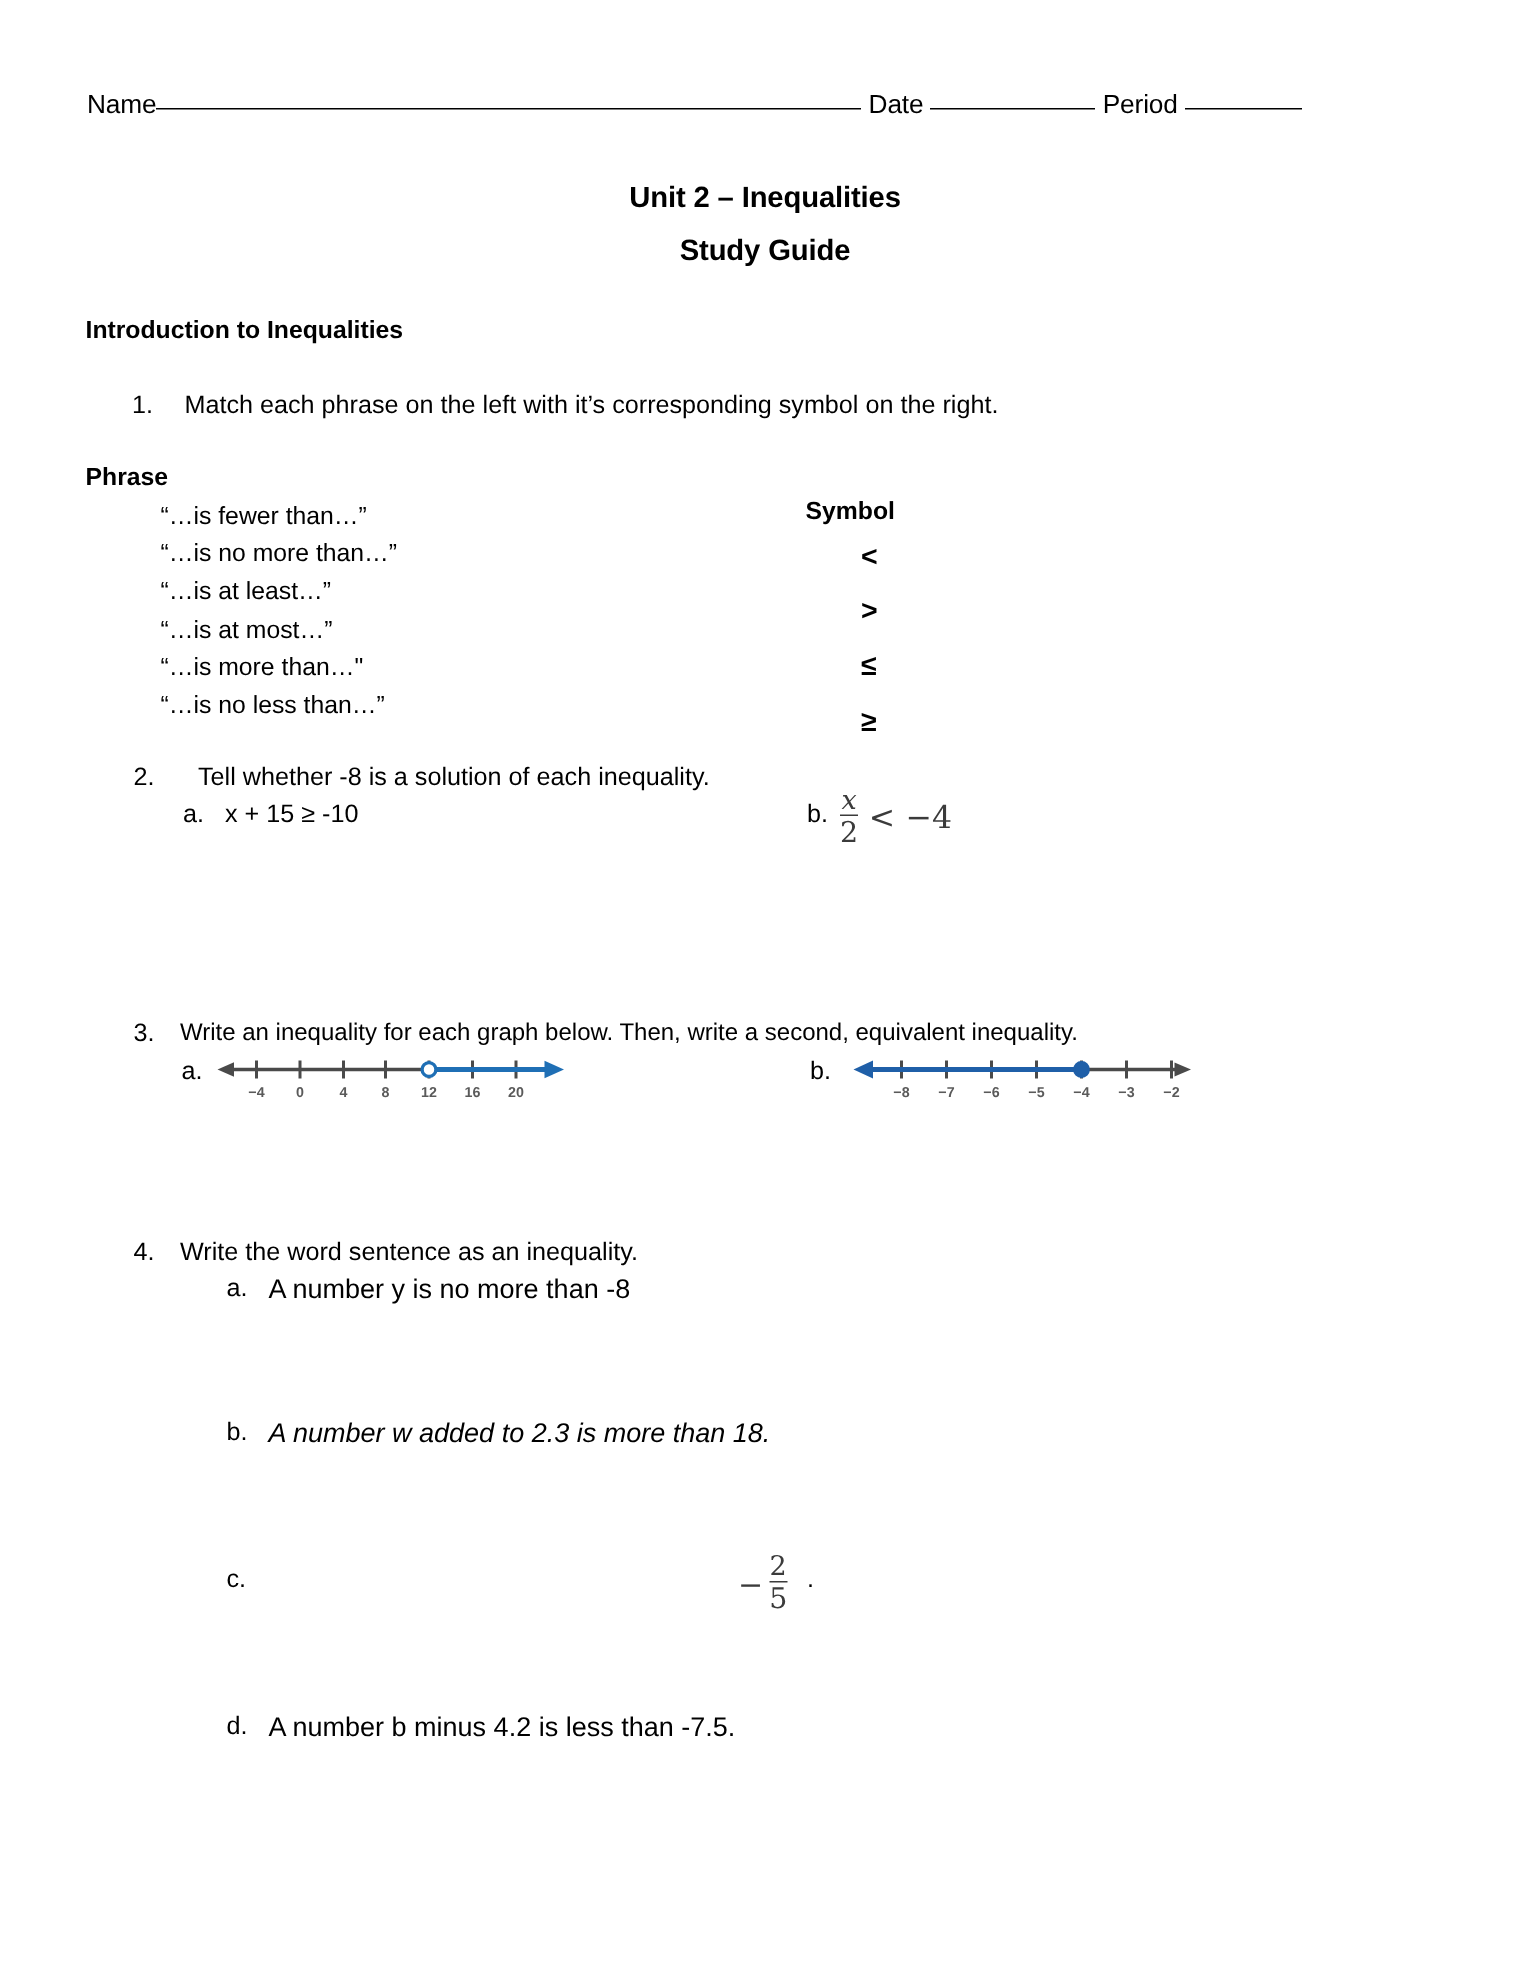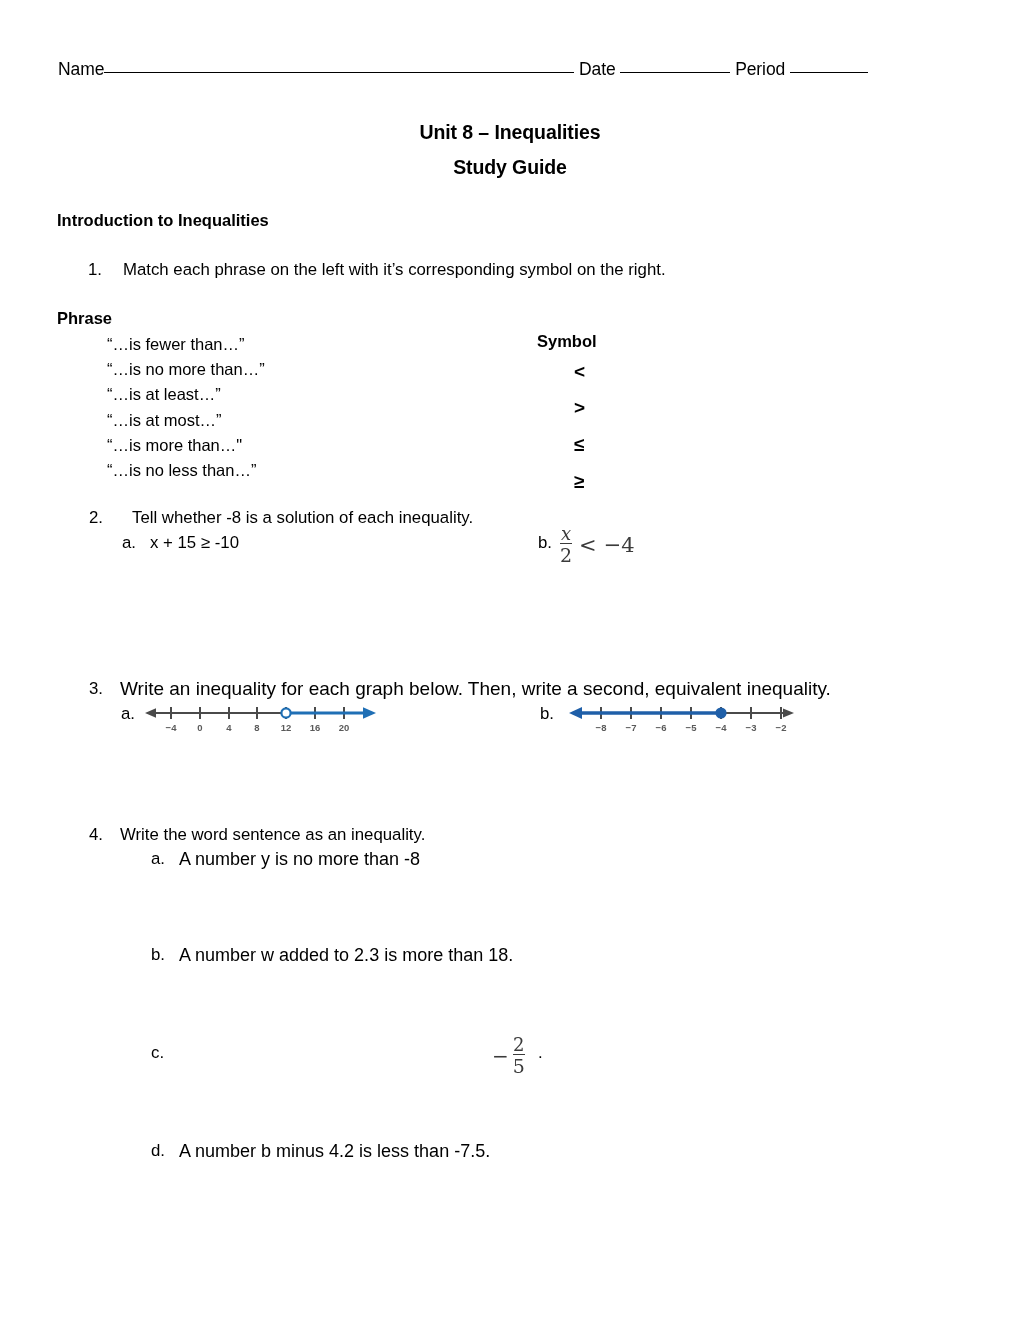--- a/index.html
+++ b/index.html
@@ -123,55 +123,55 @@
     left: 560px; top: 524px;
     font-size: 21px;
     display: flex;
     align-items: center;
     gap: 7px;
   }
   #q2b-math .rel { font-size: 21px; }
   #q2b-math .rhs { font-size: 21px; }
 
   #q3-marker { left: 89px; top: 678px; font-size: 16.8px; }
-  #q3-text   { left: 120px; top: 678px; font-size: 19px; }
+  #q3-text   { left: 120px; top: 678px; font-size: 16px; }
   #q3a-marker{ left: 121px; top: 703px; font-size: 16.8px; }
   #q3b-marker{ left: 540px; top: 703px; font-size: 16.8px; }
 
   #q4-marker { left: 89px; top: 824px; font-size: 16.8px; }
   #q4-text   { left: 120px; top: 824px; font-size: 16.8px; }
 
   .sub-marker { font-size: 16.8px; }
   .sub-text   { font-size: 18px; white-space: nowrap; text-align: right; }
 
   #q4a-marker{ left: 151px; top: 849px; }
   #q4a-text  { left: 179px; top: 849px; }
   #q4b-marker{ left: 151px; top: 945px; }
-  #q4b-text  { left: 179px; top: 945px; }
+  #q4b-text  { left: 179px; top: 945px; font-style: italic; }
   #q4c-marker{ left: 151px; top: 1043px; }
   #q4c-text  { left: 179px; top: 1043px; }
   #q4c-math  { left: 492px; top: 1035px; }
   #q4c-period{ left: 538px; top: 1043px; font-size: 16.8px; }
   #q4d-marker{ left: 151px; top: 1141px; }
   #q4d-text  { left: 179px; top: 1141px; }
 
   
   .numline { position: absolute; }
   .numline svg { display: block; }
 </style>
 </head>
 <body>
 
 <div class="page">
 
   <div class="abs" id="name-line">
     <span class="lbl">Name</span><span class="rule name"></span> <span class="lbl">Date</span> <span class="rule date"></span> <span class="lbl">Period</span> <span class="rule period"></span>
   </div>
 
-  <div class="abs" id="doc-title-1">Unit 8 – Inequalities</div>
+  <div class="abs" id="doc-title-1">Unit 2 – Inequalities</div>
   <div class="abs" id="doc-title-2">Study Guide</div>
 
   <div class="abs" id="section-heading">Introduction to Inequalities</div>
 
   <div class="abs q-num" id="q1-marker">1.</div>
   <div class="abs q-num" id="q1-text">Match each phrase on the left with it’s corresponding symbol on the right.</div>
 
   <div class="abs" id="phrase-header">Phrase</div>
 
   <div class="abs" id="phrase-list">

